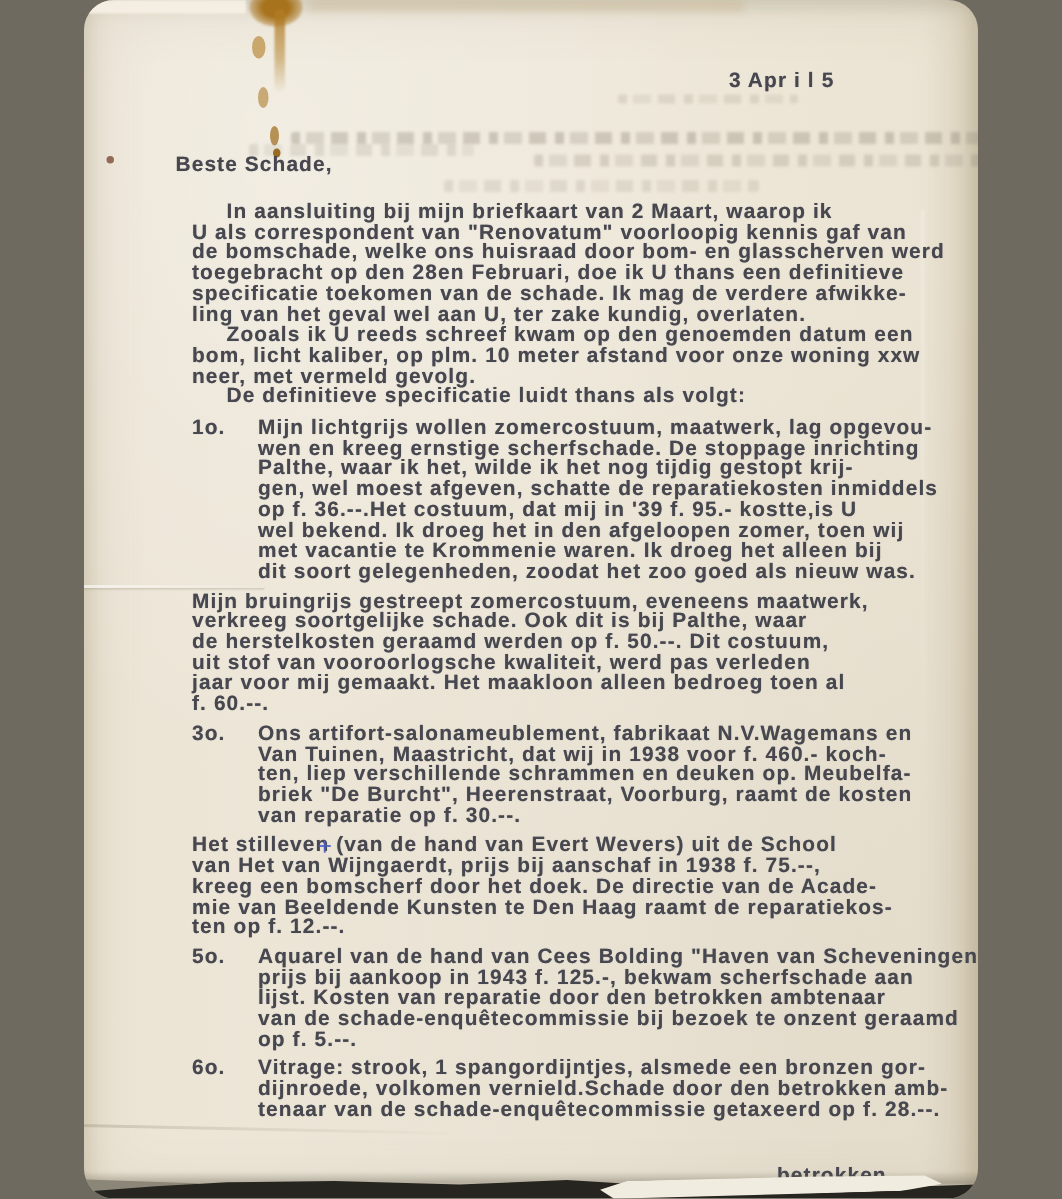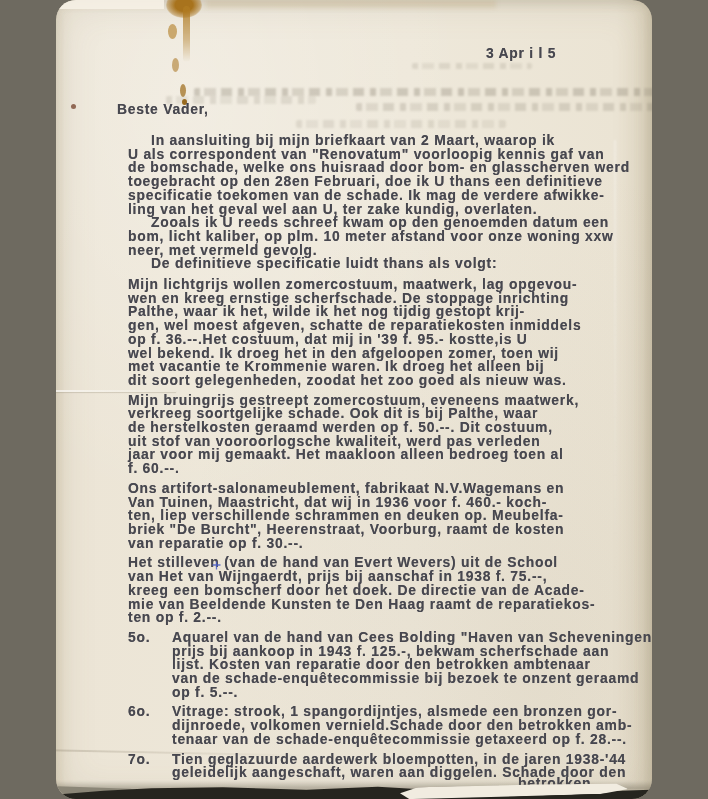--- a/index.html
+++ b/index.html
@@ -90,84 +90,81 @@
   <div class="ghost g2"></div>
   <div class="ghost g3"></div>
   <div class="ghost g4"></div>
   <div class="ghost g5"></div>
 
   <div class="crease1"></div>
   <div class="crease2"></div>
   <div class="creasev"></div>
 
   <div class="txt date">3 Apr i l     5</div>
-  <div class="txt salutation">Beste Vader,</div>
+  <div class="txt salutation">Beste Schade,</div>
 
   <div class="txt body">
     <pre>     In aansluiting bij mijn briefkaart van 2 Maart, waarop ik
 U als correspondent van "Renovatum" voorloopig kennis gaf van
 de bomschade, welke ons huisraad door bom- en glasscherven werd
 toegebracht op den 28en Februari, doe ik U thans een definitieve
 specificatie toekomen van de schade. Ik mag de verdere afwikke-
 ling van het geval wel aan U, ter zake kundig, overlaten.
      Zooals ik U reeds schreef kwam op den genoemden datum een
 bom, licht kaliber, op plm. 10 meter afstand voor onze woning xxw
 neer, met vermeld gevolg.
      De definitieve specificatie luidt thans als volgt:</pre>
     <div class="list">
       <div class="item">
+        <div class="no">1o.</div>
         <pre>Mijn lichtgrijs wollen zomercostuum, maatwerk, lag opgevou-
 wen en kreeg ernstige scherfschade. De stoppage inrichting
 Palthe, waar ik het, wilde ik het nog tijdig gestopt krij-
 gen, wel moest afgeven, schatte de reparatiekosten inmiddels
 op f. 36.--.Het costuum, dat mij in '39 f. 95.- kostte,is U
 wel bekend. Ik droeg het in den afgeloopen zomer, toen wij
 met vacantie te Krommenie waren. Ik droeg het alleen bij
 dit soort gelegenheden, zoodat het zoo goed als nieuw was.</pre>
       </div>
       <div class="item">
         <pre>Mijn bruingrijs gestreept zomercostuum, eveneens maatwerk,
 verkreeg soortgelijke schade. Ook dit is bij Palthe, waar
 de herstelkosten geraamd werden op f. 50.--. Dit costuum,
 uit stof van vooroorlogsche kwaliteit, werd pas verleden
 jaar voor mij gemaakt. Het maakloon alleen bedroeg toen al
 f. 60.--.</pre>
       </div>
       <div class="item">
+        <div class="no">3o.</div>
         <pre>Ons artifort-salonameublement, fabrikaat N.V.Wagemans en
-Van Tuinen, Maastricht, dat wij in 1936 voor f. 460.- koch-
+Van Tuinen, Maastricht, dat wij in 1938 voor f. 460.- koch-
 ten, liep verschillende schrammen en deuken op. Meubelfa-
 briek "De Burcht", Heerenstraat, Voorburg, raamt de kosten
 van reparatie op f. 30.--.</pre>
       </div>
       <div class="item">
         <pre>Het stilleven (van de hand van Evert Wevers) uit de School
 van Het van Wijngaerdt, prijs bij aanschaf in 1938 f. 75.--,
 kreeg een bomscherf door het doek. De directie van de Acade-
 mie van Beeldende Kunsten te Den Haag raamt de reparatiekos-
-ten op f. 2.--.</pre>
+ten op f. 12.--.</pre>
       </div>
       <div class="item">
         <div class="no">5o.</div>
         <pre>Aquarel van de hand van Cees Bolding "Haven van Scheveningen"
 prijs bij aankoop in 1943 f. 125.-, bekwam scherfschade aan
 lijst. Kosten van reparatie door den betrokken ambtenaar
 van de schade-enquêtecommissie bij bezoek te onzent geraamd
 op f. 5.--.</pre>
       </div>
       <div class="item">
         <div class="no">6o.</div>
         <pre>Vitrage: strook, 1 spangordijntjes, alsmede een bronzen gor-
 dijnroede, volkomen vernield.Schade door den betrokken amb-
 tenaar van de schade-enquêtecommissie getaxeerd op f. 28.--.</pre>
-      </div>
-      <div class="item">
-        <div class="no">7o.</div>
-        <pre>Tien geglazuurde aardewerk bloempotten, in de jaren 1938-'44
-geleidelijk aangeschaft, waren aan diggelen. Schade door den</pre>
       </div>
     </div>
   </div>
 
   <div class="txt catchword">betrokken</div>
 
   <span class="blue-mark">
     <svg width="9" height="9" viewBox="0 0 9 9">
         <path d="M4.5 0.5 V8.5 M0.5 4 H8.5" stroke="#4a5fc9" stroke-width="1.3" fill="none"></path>
       </svg>

